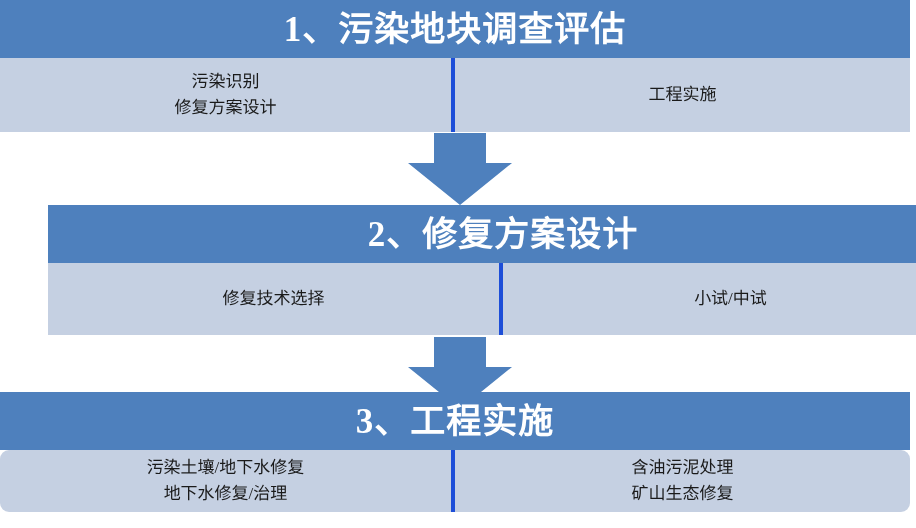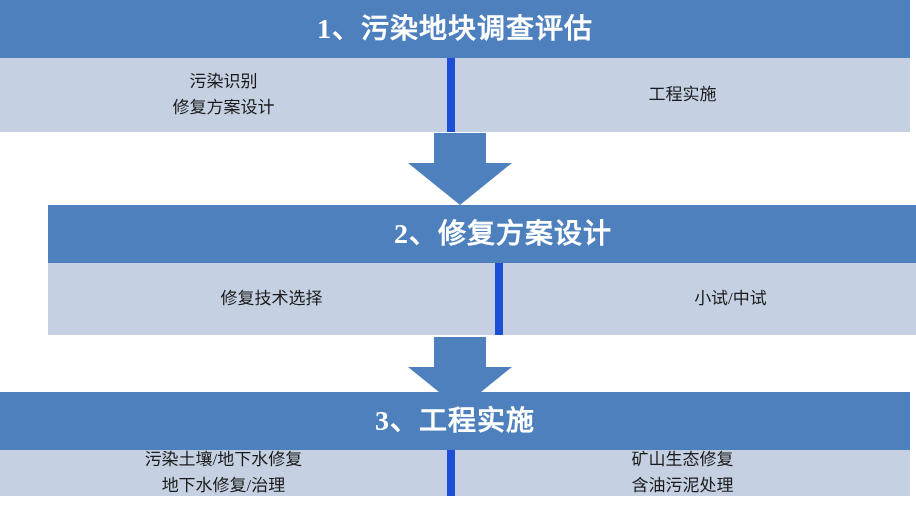--- a/index.html
+++ b/index.html
@@ -33,21 +33,21 @@
     height: 58px;
     background: #4E80BD;
     display: flex;
     align-items: center;
     justify-content: center;
     box-sizing: border-box;
   }
 
   .stage-title {
     color: #ffffff;
-    font-size: 28px;
+    font-size: 35px;
     font-weight: bold;
     letter-spacing: 1px;
     line-height: 1;
     white-space: nowrap;
     font-family: "Liberation Serif", "DejaVu Serif", serif;
   }
 
   .stage-body {
     width: 100%;
     background: #C5D0E2;
@@ -59,40 +59,40 @@
     flex: 1 1 50%;
     display: flex;
     flex-direction: column;
     align-items: center;
     justify-content: center;
     box-sizing: border-box;
     padding: 0 4px;
   }
 
   .stage-col.col-left {
-    border-right: 8px solid #1d4ed8;
+    border-right: 4px solid #1d4ed8;
   }
 
   .col-line {
     color: #1a1a1a;
     font-size: 17px;
     line-height: 1.55;
     white-space: nowrap;
     font-family: "Liberation Serif", "DejaVu Serif", serif;
   }
 
   
   #stage-1 { top: 0px; }
   #stage-1 .stage-body { height: 74px; }
 
   #stage-2 { top: 205px; margin-left: 48px; }
   #stage-2 .stage-body { height: 72px; }
 
   #stage-3 { top: 392px; }
-  #stage-3 .stage-body { height: 46px; }
+  #stage-3 .stage-body { height: 62px; border-radius: 9px; }
 
   
   .connector {
     position: absolute;
     left: 408px;
     width: 104px;
     height: 72px;
   }
   #connector-1 { top: 133px; }
   #connector-2 { top: 337px; }
@@ -152,19 +152,19 @@
   <section class="stage" id="stage-3">
     <div class="stage-header">
       <div class="stage-title">3、工程实施</div>
     </div>
     <div class="stage-body">
       <div class="stage-col col-left">
         <div class="col-line">污染土壤/地下水修复</div>
         <div class="col-line">地下水修复/治理</div>
       </div>
       <div class="stage-col col-right">
+        <div class="col-line">含油污泥处理</div>
         <div class="col-line">矿山生态修复</div>
-        <div class="col-line">含油污泥处理</div>
       </div>
     </div>
   </section>
 
 </div>
 
 </body></html>

